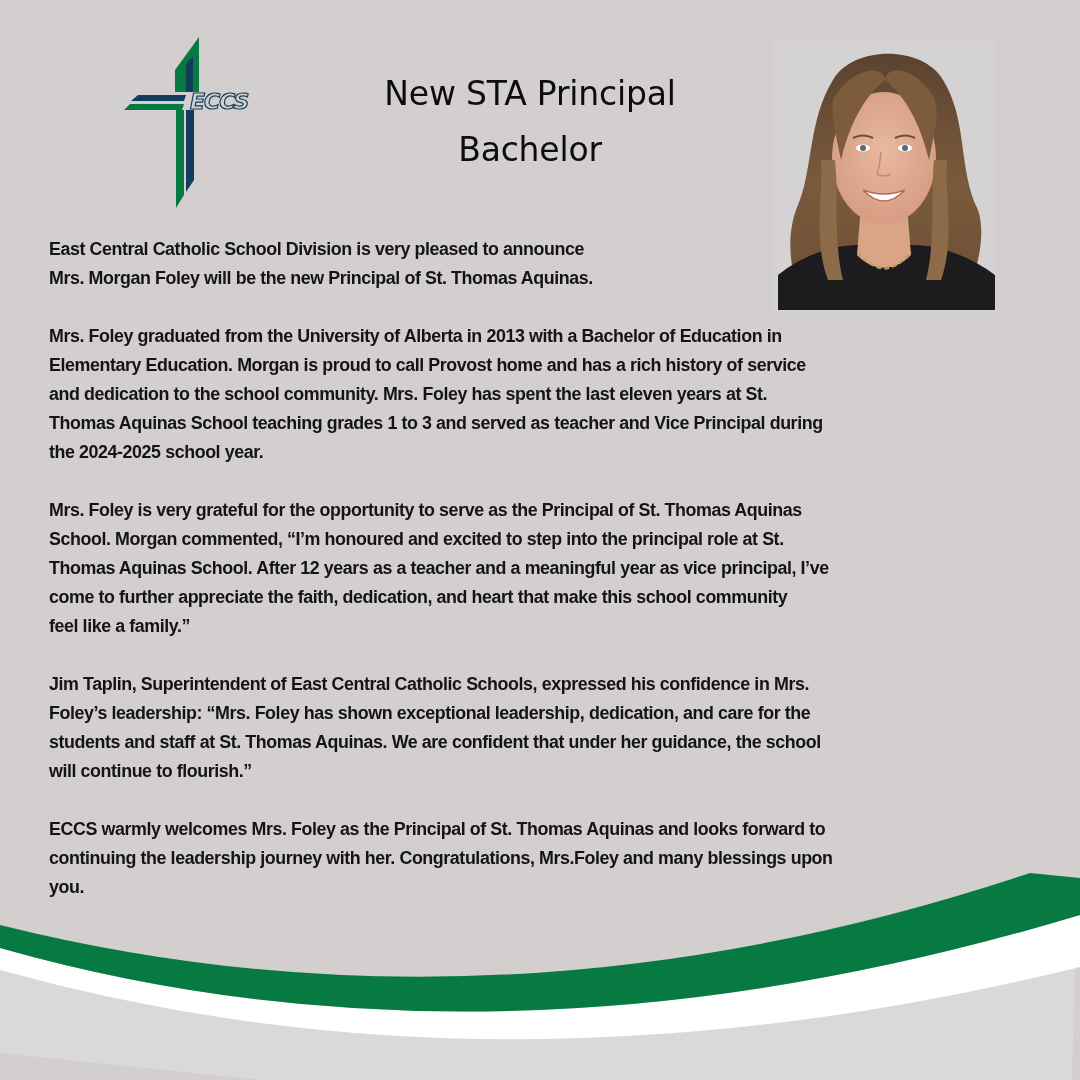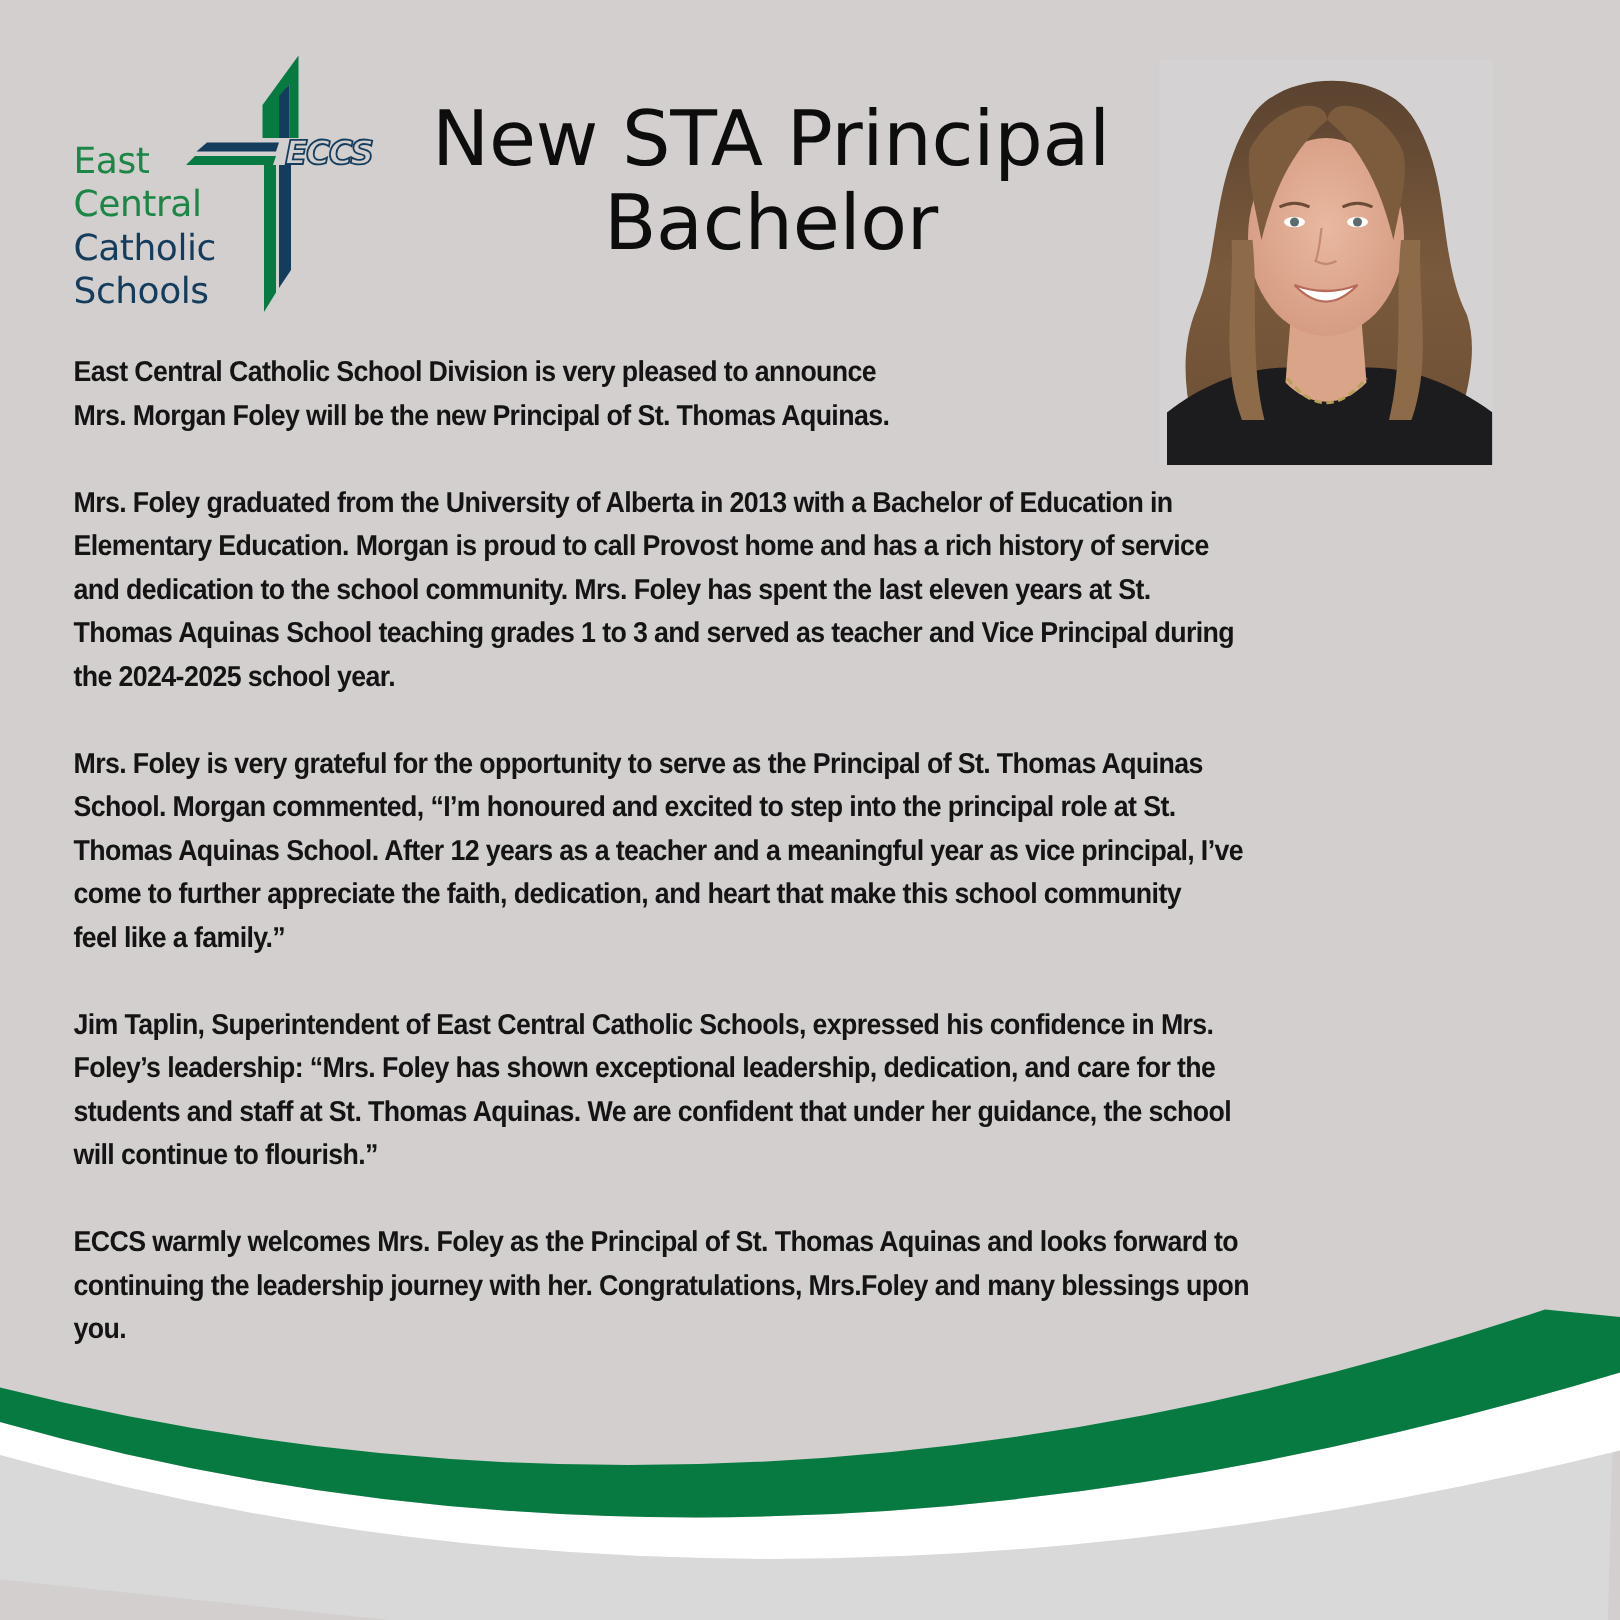--- a/index.html
+++ b/index.html
@@ -45,26 +45,26 @@
     .logo-text .navy { color: #143c5c; }
     .logo svg {
       position: absolute;
       left: 0;
       top: 0;
     }
 
     
     .title {
       position: absolute;
-      left: 284px;
+      left: 300px;
       top: 66px;
       width: 460px;
       text-align: center;
       font-family: "DejaVu Sans", sans-serif;
-      font-size: 51px;
+      font-size: 33px;
       line-height: 56px;
       font-weight: 400;
       color: #0d0d0d;
       letter-spacing: -0.2px;
     }
     .title span { display: block; }
 
     
     .photo {
       position: absolute;
@@ -119,26 +119,20 @@
       <path d="M136 62 L136 42 L144 32 L144 62 Z" fill="#077a41"></path>
 
       <path d="M136 80 L144 80 L144 165 L136 178 Z" fill="#077a41"></path>
       <path d="M146 80 L154 80 L154 150 L146 162 Z" fill="#143c5c"></path>
 
       <path d="M98 65 L146 65 L144 71 L91 71 Z" fill="#143c5c"></path>
       <path d="M90 74 L144 74 L142 80 L84 80 Z" fill="#077a41"></path>
 
       <text x="150" y="79" font-family="DejaVu Sans, sans-serif" font-size="22" font-style="italic" font-weight="700" fill="none" stroke="#143c5c" stroke-width="1.2" letter-spacing="-1">ECCS</text>
     </svg>
-    <div class="logo-text">
-      <span class="line green">East</span>
-      <span class="line green">Central</span>
-      <span class="line navy">Catholic</span>
-      <span class="line navy">Schools</span>
-    </div>
   </div>
 
   <h1 class="title" style="margin:0;">
     <span>New STA Principal</span>
     <span>Bachelor</span>
   </h1>
 
   <div class="photo">
     <svg width="222" height="270" viewBox="0 0 222 270">
       <defs>

